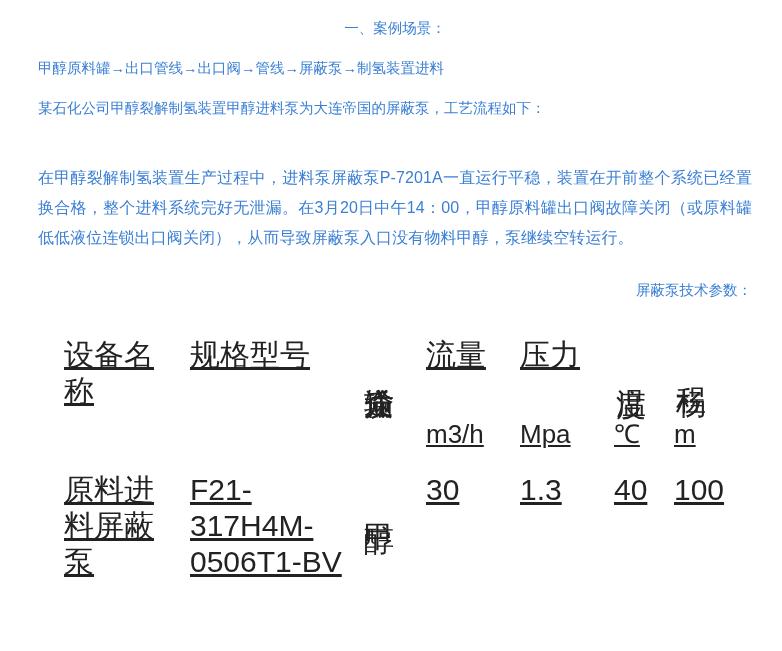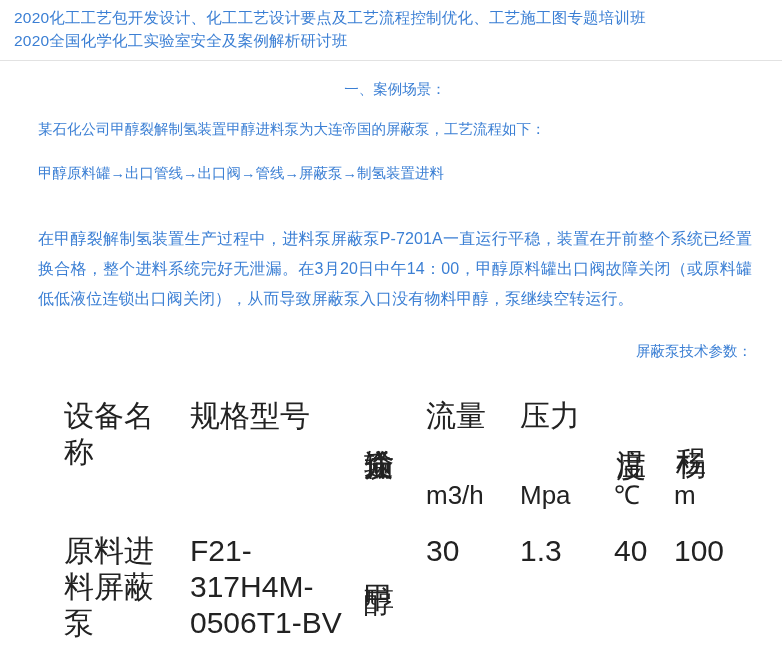--- a/index.html
+++ b/index.html
@@ -77,20 +77,21 @@
     border-collapse: collapse;
     color: #222222;
     font-size: 30px;
     font-family: "Liberation Sans", sans-serif;
   }
   table.spec td {
     vertical-align: top;
     padding: 0 8px 0 0;
     line-height: 36px;
     font-weight: 400;
+    text-decoration: underline;
   }
   table.spec tr.head td {
     padding-bottom: 22px;
   }
   .c-name { width: 118px; }
   .c-model { width: 164px; }
   .c-medium { width: 56px; }
   .c-flow { width: 86px; }
   .c-press { width: 86px; }
   .c-temp { width: 52px; }
@@ -110,32 +111,28 @@
   }
   .num {
     font-size: 30px;
   }
 </style>
 </head>
 <body>
 
 <div class="page">
 
-  <div class="header">
-    <div class="header-line">2020化工工艺包开发设计、化工工艺设计要点及工艺流程控制优化、工艺施工图专题培训班</div>
-    <div class="header-line">2020全国化学化工实验室安全及案例解析研讨班</div>
-  </div>
 
   <div class="body-wrap">
 
     <div class="sec-title">一、案例场景：</div>
 
+    <div class="para flow">甲醇原料罐→出口管线→出口阀→管线→屏蔽泵→制氢装置进料</div>
+
     <div class="para">某石化公司甲醇裂解制氢装置甲醇进料泵为大连帝国的屏蔽泵，工艺流程如下：</div>
-
-    <div class="para flow">甲醇原料罐→出口管线→出口阀→管线→屏蔽泵→制氢装置进料</div>
 
     <div class="spacer-lg"></div>
 
     <div class="para-block">在甲醇裂解制氢装置生产过程中，进料泵屏蔽泵P-7201A一直运行平稳，装置在开前整个系统已经置换合格，整个进料系统完好无泄漏。在3月20日中午14：00，甲醇原料罐出口阀故障关闭（或原料罐低低液位连锁出口阀关闭），从而导致屏蔽泵入口没有物料甲醇，泵继续空转运行。</div>
 
     <div class="param-label">屏蔽泵技术参数：</div>
 
     <div class="table-zone">
       <table class="spec">
         <tbody>

